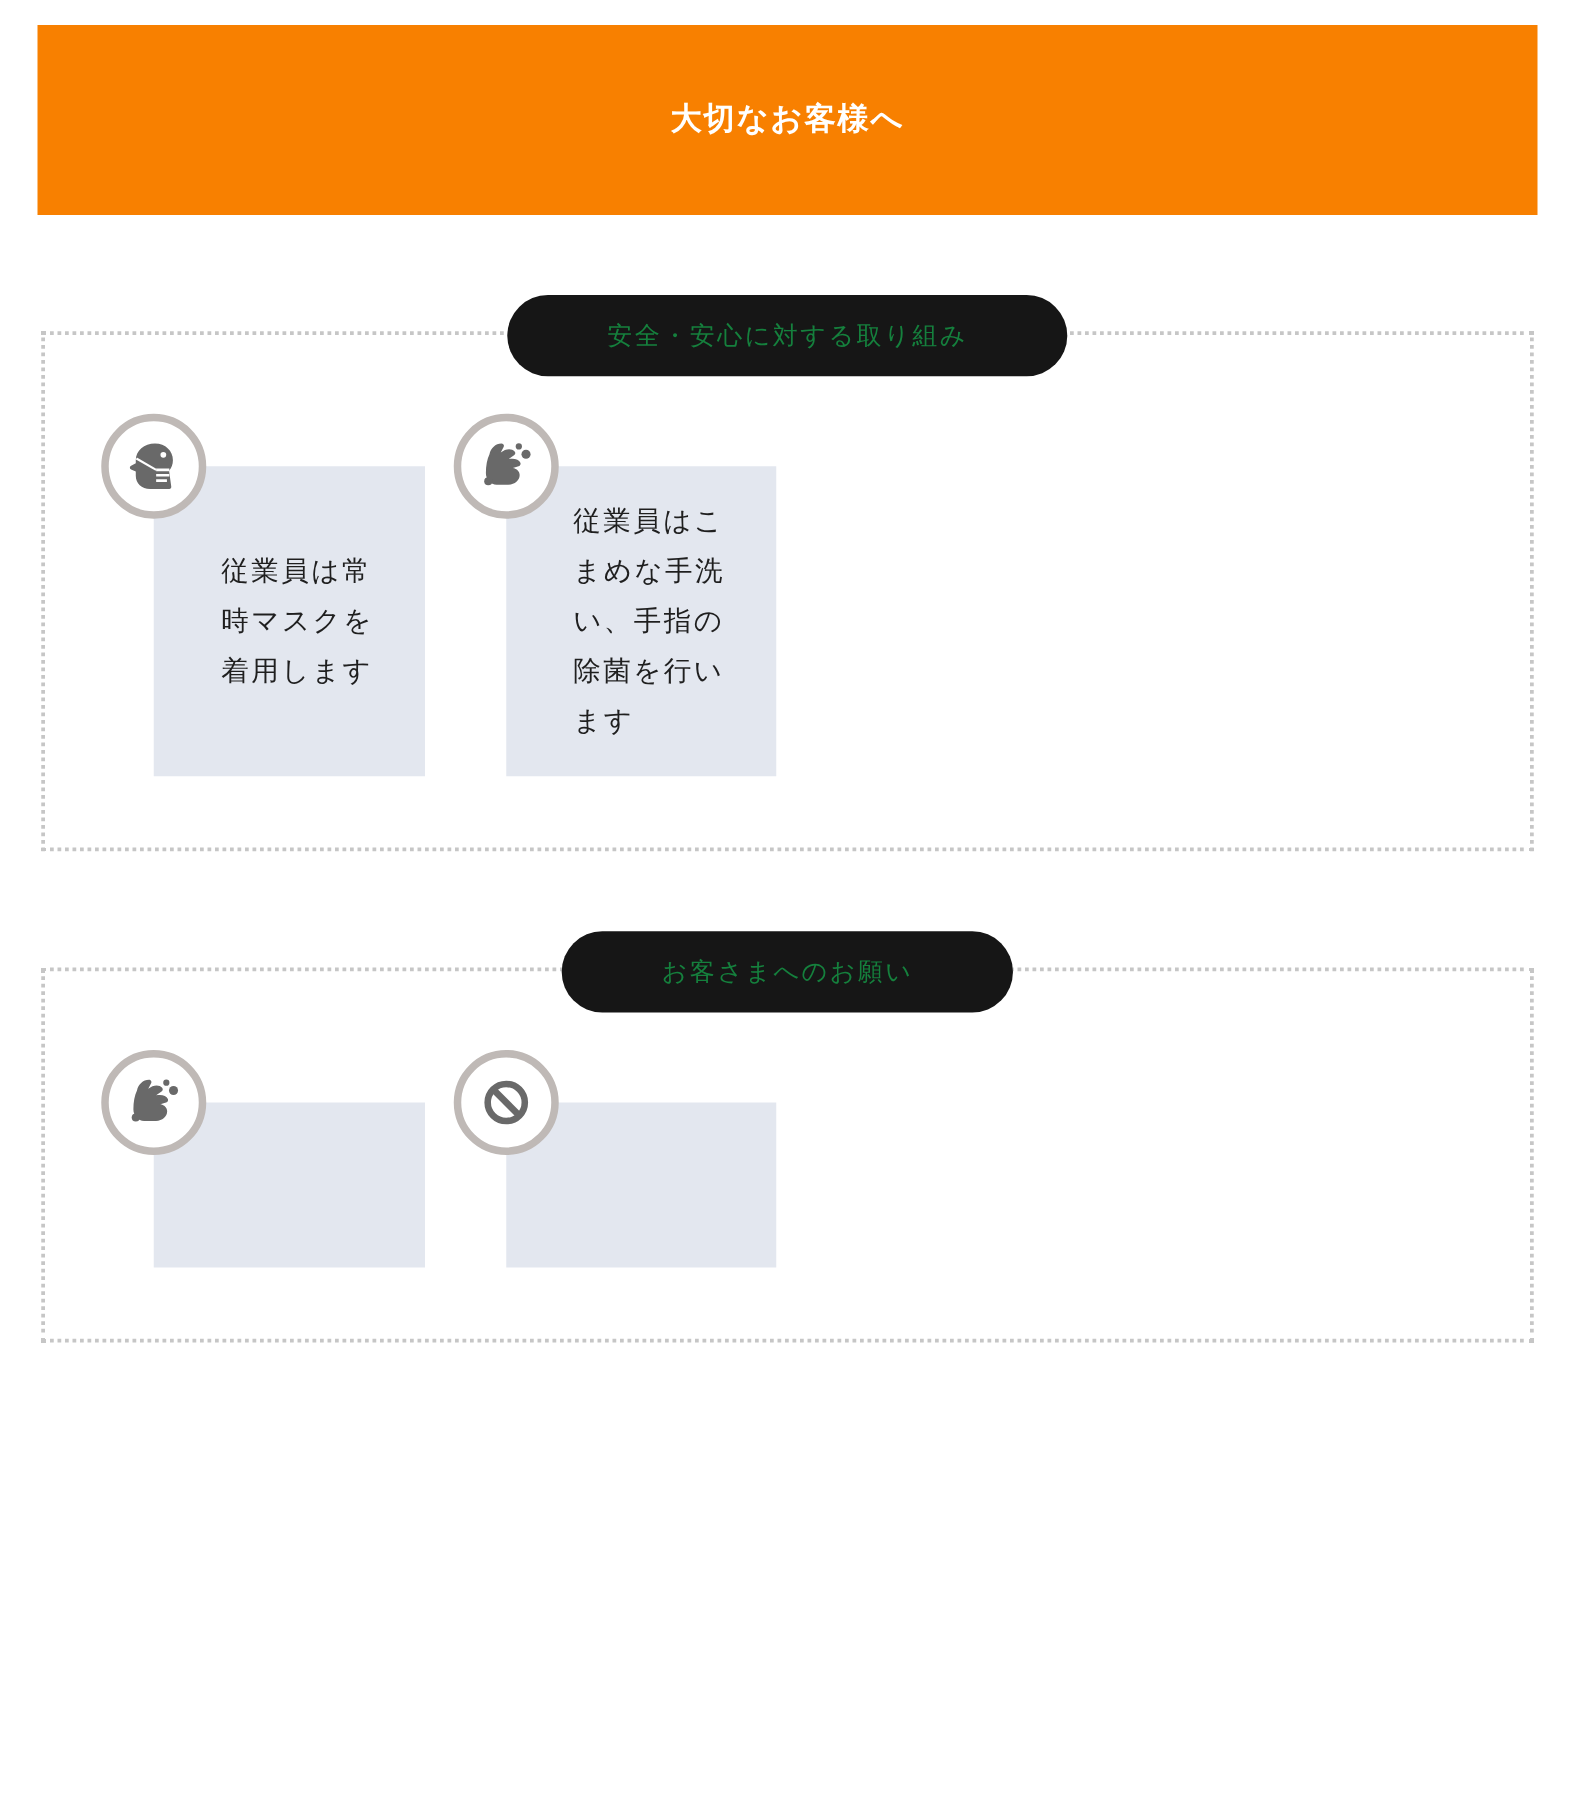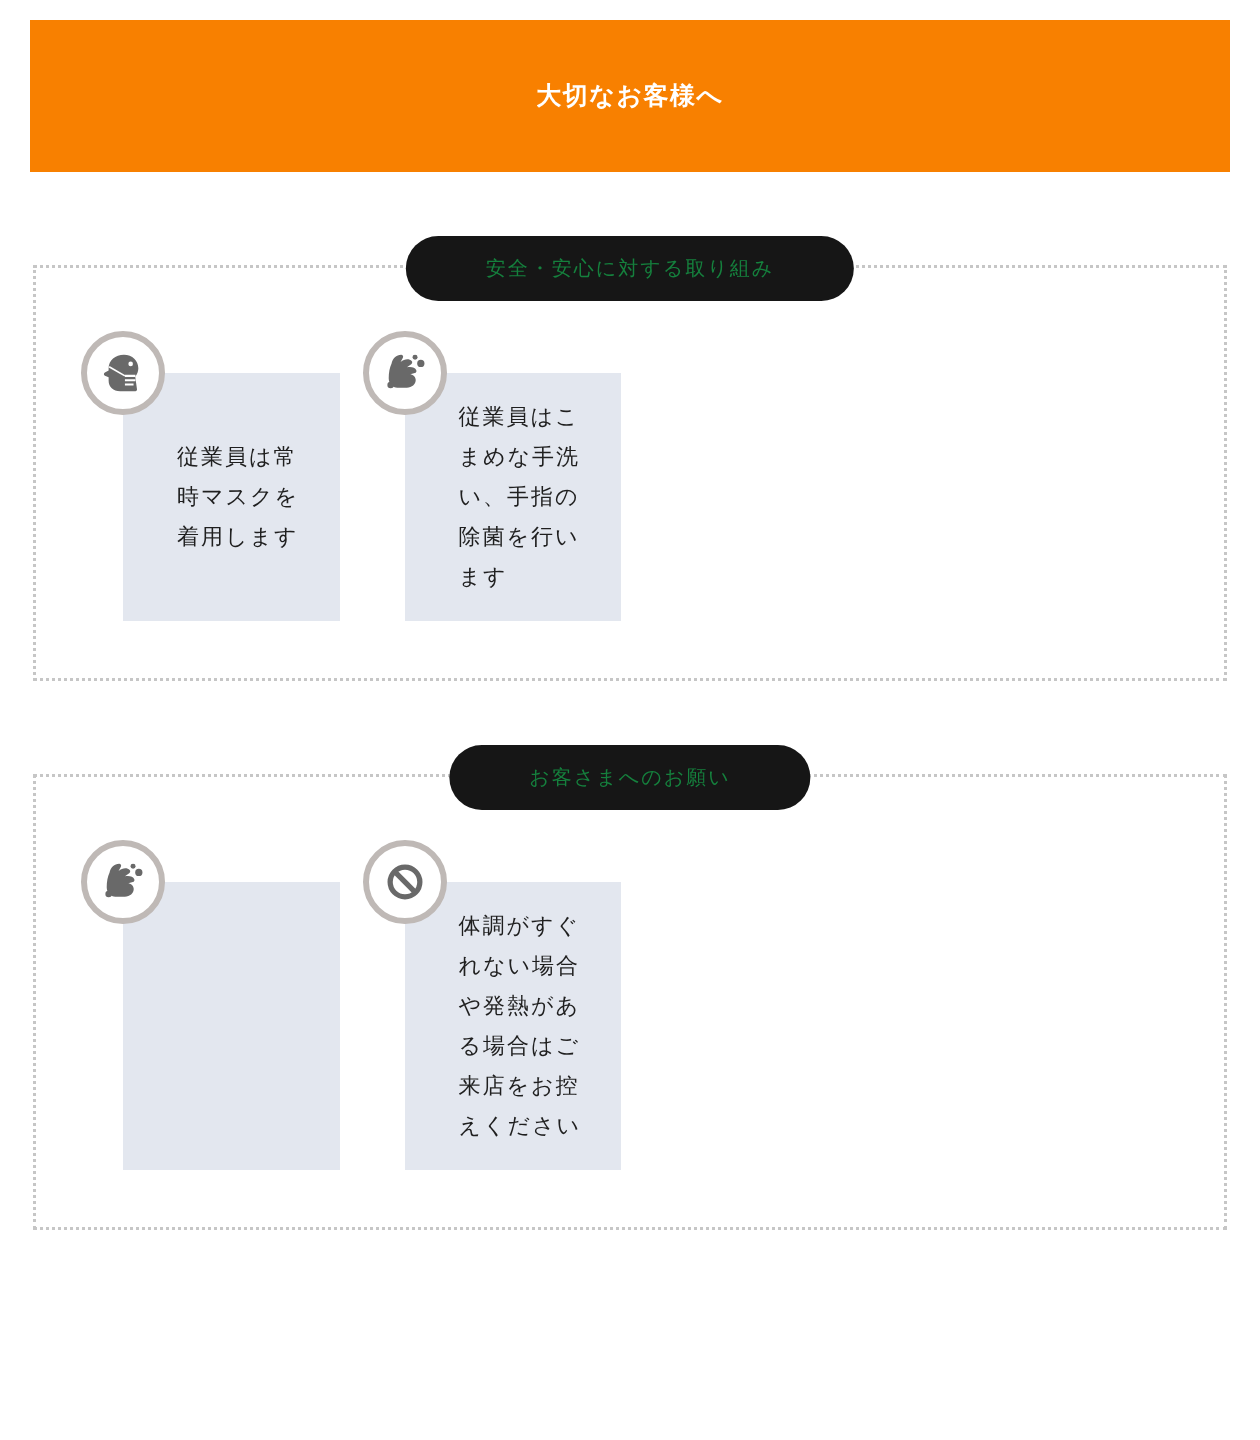--- a/index.html
+++ b/index.html
@@ -161,18 +161,17 @@
           </svg>
       </div>
     </div>
 
     <div class="card">
       <div class="badge">
         <svg>
             <use href="#i-ban"></use>
           </svg>
       </div>
-      <p class="txt">体調がすぐれない場合や発熱がある場合はご来店をお控えください</p>
     </div>
 
 
   </div>
 </section>
 
 </body></html>

